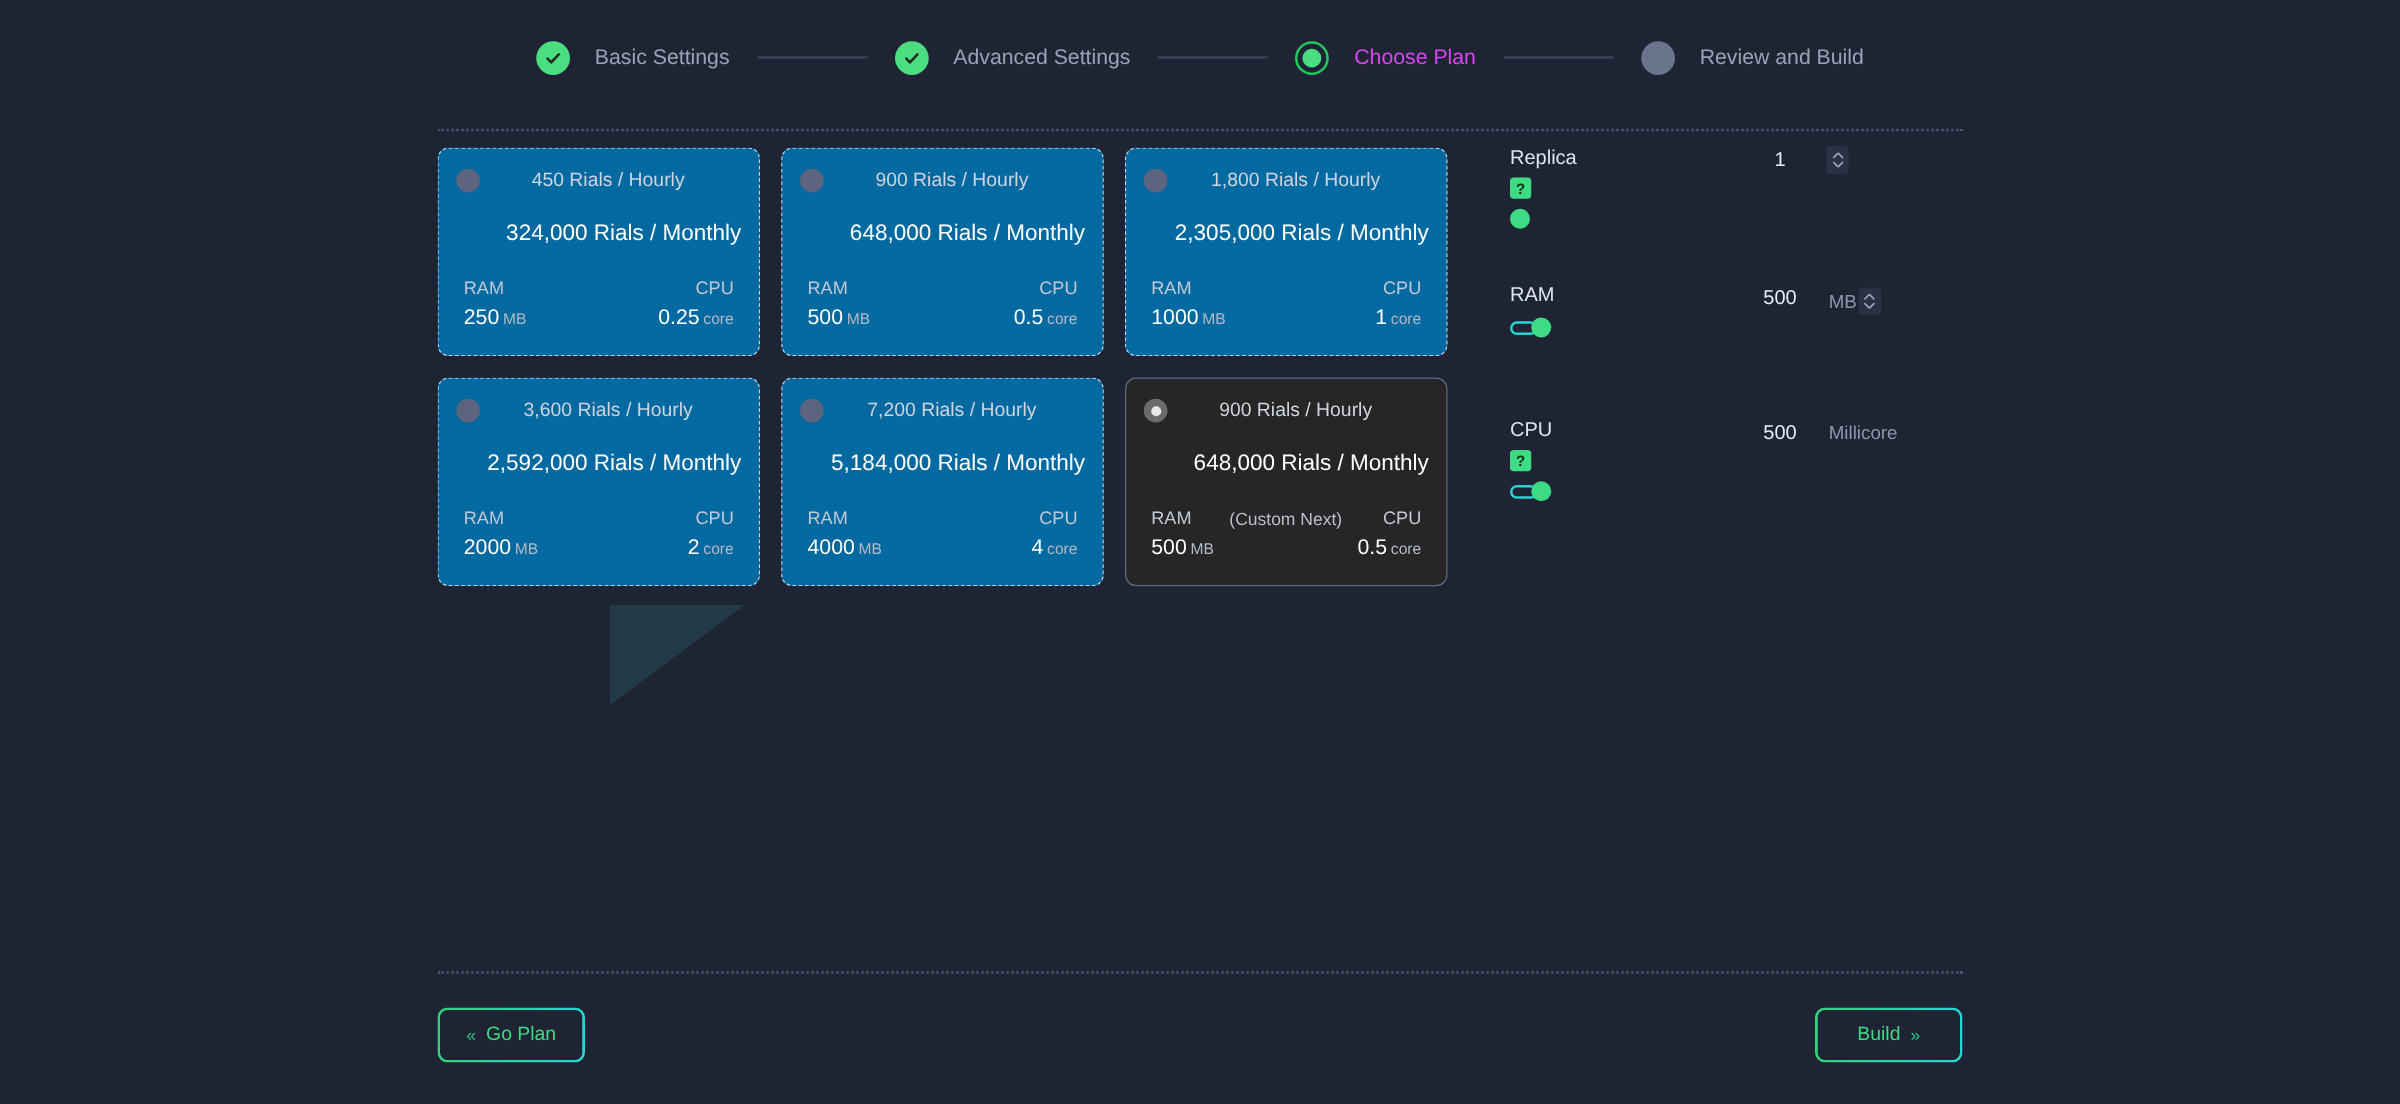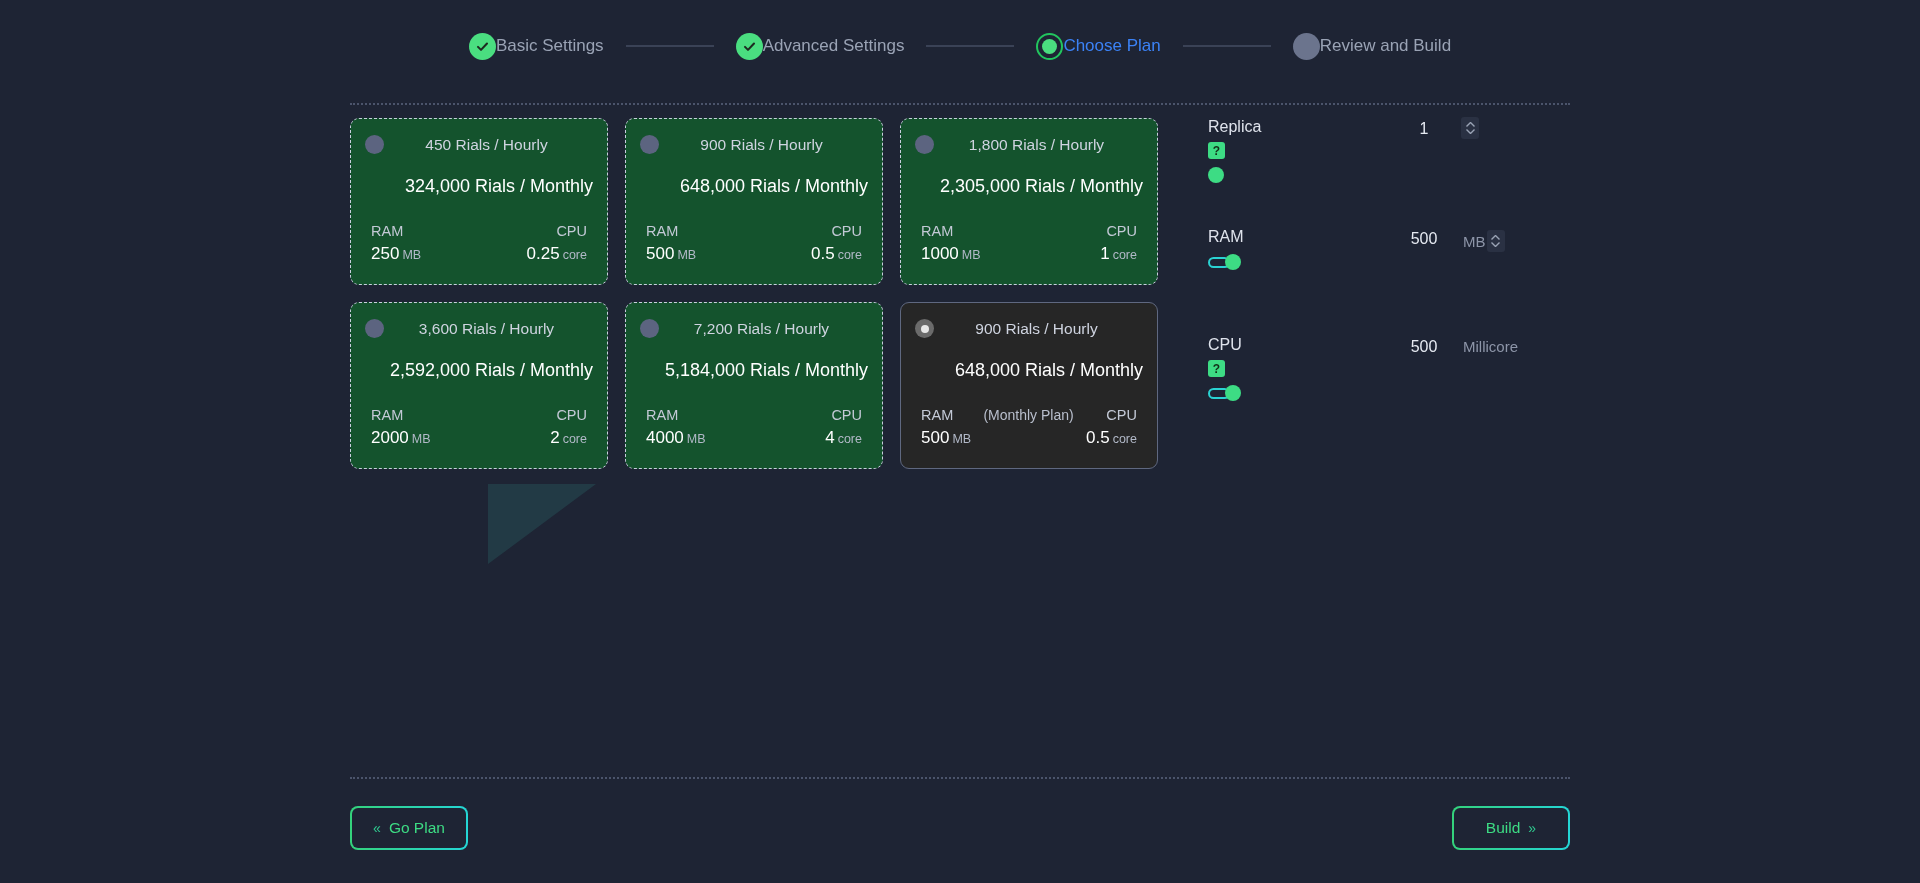--- a/index.html
+++ b/index.html
@@ -18,21 +18,21 @@
   .stepper {
     display: flex;
     align-items: center;
     justify-content: center;
     height: 92px;
     gap: 0;
   }
   .step {
     display: flex;
     align-items: center;
-    gap: 0;
+    gap: 20px;
   }
   .step-dot {
     width: 27px; height: 27px;
     border-radius: 50%;
     display: flex; align-items: center; justify-content: center;
     flex: none;
   }
   .step-dot.done { background: #4ade80; }
   .step-dot.active {
     background: transparent;
@@ -42,21 +42,21 @@
     width: 15px; height: 15px; border-radius: 50%;
     background: #4ade80;
   }
   .step-dot.pending { background: #6b748d; }
   .check { width: 15px; height: 15px; display: block; }
   .step-label {
     font-size: 17px;
     color: #9aa3b5;
     white-space: nowrap;
   }
-  .step-label.current { color: #3b82f6; }
+  .step-label.current { color: #d946ef; }
   .step-line {
     width: 88px;
     height: 2px;
     background: #3a4256;
     margin: 0 22px;
     flex: none;
   }
 
   
   .divider {
@@ -96,21 +96,21 @@
     grid-template-columns: repeat(3, 258px);
     gap: 17px 17px;
     width: 808px;
     flex: none;
   }
 
   
   .plan-card {
     border: 1px dashed #c9cede;
     border-radius: 9px;
-    background: #14532d;
+    background: #0369a1;
     padding: 16px 14px 16px 14px;
     height: 167px;
     display: flex;
     flex-direction: column;
     cursor: pointer;
     position: relative;
   }
   .plan-card.selected {
     border: 1px solid #5e6explorer;
     border: 1px solid #5f6880;
@@ -441,21 +441,21 @@
             <span class="dot"></span>
           </div>
           <div class="hourly">900 Rials / Hourly</div>
         </div>
         <div class="monthly">648,000 Rials / Monthly</div>
         <div class="spec-row has-tag">
           <div class="spec-col">
             <span class="spec-label">RAM</span>
             <span><span class="spec-val">500</span><span class="spec-unit">MB</span></span>
           </div>
-          <span class="custom-tag">(Monthly Plan)</span>
+          <span class="custom-tag">(Custom Next)</span>
           <div class="spec-col right">
             <span class="spec-label">CPU</span>
             <span><span class="spec-val">0.5</span><span class="spec-unit">core</span></span>
           </div>
         </div>
       </div>
     </div>
 
   <div class="resources">
 

